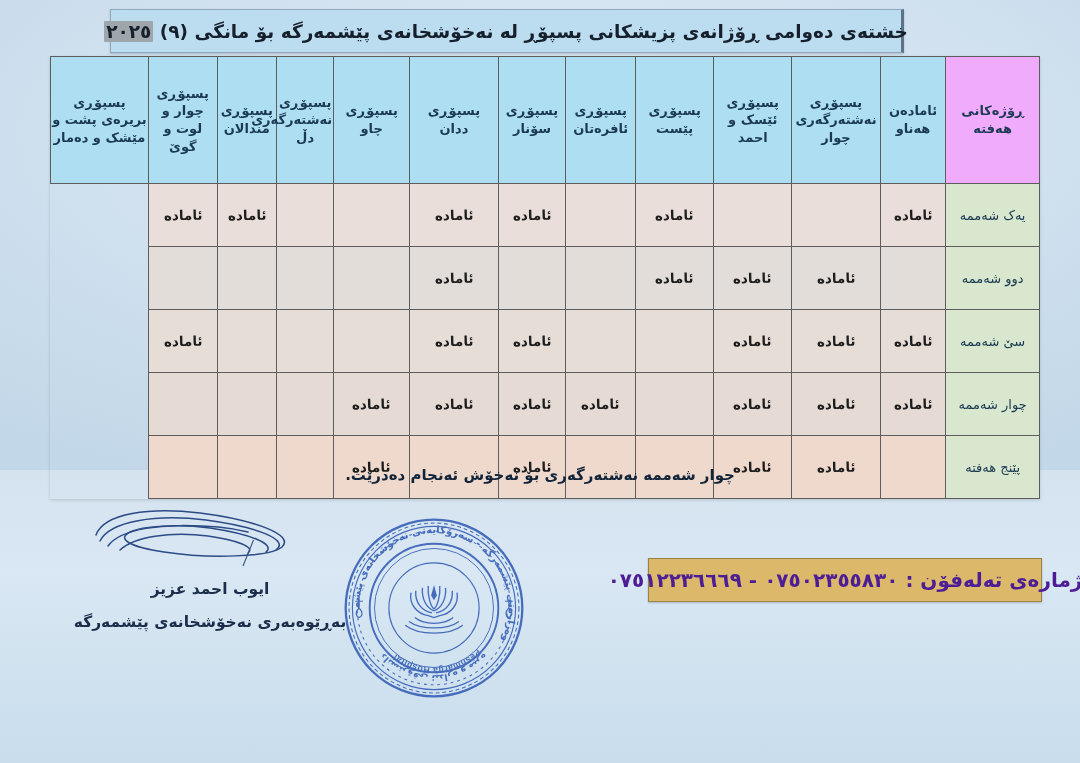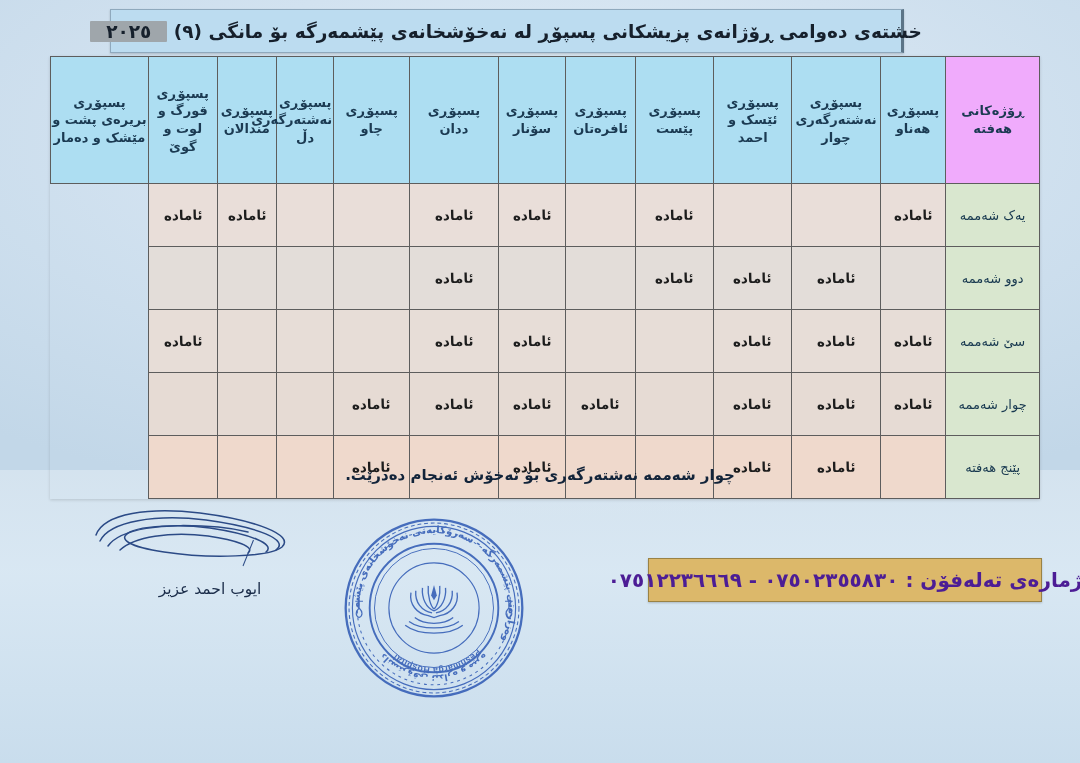--- a/index.html
+++ b/index.html
@@ -28,21 +28,21 @@
     background:#bcdcf0;
     border:1px solid #8fa9bd;
     border-right:3px solid #5b7487;
     box-shadow:0 1px 2px rgba(0,0,0,.18);
     display:flex;align-items:center;justify-content:center;
   }
   .title-wrap .t{
     font-size:18.5px;font-weight:700;color:#16202c;white-space:nowrap;
     letter-spacing:.2px;
   }
-  .title-year{background:#9fa6ab;padding:0 16px;border-radius:1px;}
+  .title-year{background:#9fa6ab;padding:0 2px;border-radius:1px;}
 
   
   table.sched{
     position:absolute;top:56px;right:40px;
     width:990px;
     border-collapse:collapse;
     table-layout:fixed;
     box-shadow:0 1px 3px rgba(0,0,0,.15);
   }
   table.sched td,table.sched th{
@@ -92,21 +92,21 @@
     box-shadow:0 1px 2px rgba(0,0,0,.2);
     display:flex;align-items:center;justify-content:center;
   }
   .phone-box .p{font-size:20px;font-weight:700;color:#4c1d95;white-space:nowrap;}
 
   
   .sig-block{
     position:absolute;top:555px;right:700px;width:340px;
     text-align:center;color:#1b2d4a;
   }
-  .sig-line{font-size:15.5px;font-weight:400;line-height:2.1;}
+  .sig-line{font-size:15.5px;font-weight:700;line-height:2.1;}
   .sig-rank{font-size:15px;font-weight:700;}
   .scribble{
     position:absolute;top:505px;right:760px;width:230px;height:60px;
   }
   .leader{
     position:absolute;top:540px;right:826px;width:1px;height:28px;
     background:#2b4a86;transform:rotate(22deg);transform-origin:top;
   }
   
   .stamp{position:absolute;top:512px;right:546px;width:200px;height:192px;opacity:.92;}
@@ -139,31 +139,31 @@
       <col style="width:85px">
     <col style="width:73px">
       <col style="width:55px">
       <col style="width:57px">
       <col style="width:66px">
     <col style="width:94px">
   </colgroup>
   <thead>
     <tr>
       <th class="day-head">ڕۆژەکانی هەفتە</th>
-      <th>پسپۆڕی هەناو</th>
+      <th>ئامادەن هەناو</th>
       <th>پسپۆڕی نەشتەرگەری چوار</th>
       <th>پسپۆڕی ئێسک و احمد</th>
       <th>پسپۆڕی پێست</th>
       <th>پسپۆڕی ئافرەتان</th>
       <th>پسپۆڕی سۆنار</th>
       <th>پسپۆڕی ددان</th>
       <th>پسپۆڕی چاو</th>
       <th>پسپۆڕی نەشتەرگەری دڵ</th>
       <th>پسپۆڕی مندالان</th>
-      <th>پسپۆڕی قورگ و لوت و گوێ</th>
+      <th>پسپۆڕی چوار و لوت و گوێ</th>
       <th>پسپۆڕی بریرەی پشت و مێشک و دەمار</th>
     </tr>
   </thead>
   <tbody>
     <tr>
       <td class="day-cell">یەک شەممە</td>
       <td><span class="cellmark">ئاماده</span></td>
       <td><span class="cellmark"></span></td>
       <td><span class="cellmark"></span></td>
       <td><span class="cellmark">ئاماده</span></td>
@@ -247,20 +247,21 @@
     <path d="M6 30 C 14 8, 60 2, 110 8 C 165 15, 205 30, 192 42 C 180 52, 120 54, 74 47 C 40 42, 26 34, 40 27 C 56 19, 120 18, 158 27"></path>
     <path d="M10 36 C 20 16, 66 9, 116 15 C 168 22, 200 35, 186 45"></path>
     <path d="M18 41 C 30 24, 74 17, 120 23 C 160 29, 186 39, 176 47"></path>
     <path d="M30 45 C 44 32, 80 26, 118 31 C 146 35, 166 42, 158 48"></path>
   </g>
 </svg>
 <div class="leader"></div>
 
 <div class="sig-block">
   <div class="sig-line" style="margin-top:18px;">ایوب احمد عزیز</div>
+  <div class="sig-line">بەڕێوەبەری نەخۆشخانەی پێشمەرگە</div>
 </div>
 
 <svg class="stamp" viewBox="0 0 200 200">
   <defs>
     <path id="arcOuter" d="M 100,100 m -78,0 a 78,78 0 1,1 156,0 a 78,78 0 1,1 -156,0"></path>
     <path id="arcInner" d="M 100,100 m -62,0 a 62,62 0 1,1 124,0 a 62,62 0 1,1 -124,0"></path>
     <path id="arcBottom" d="M 100,100 m 70,0 a 70,70 0 1,1 -140,0"></path>
   </defs>
   <g stroke="#3a63b8" fill="none">
     <circle cx="100" cy="100" r="92" stroke-width="2.4"></circle>

